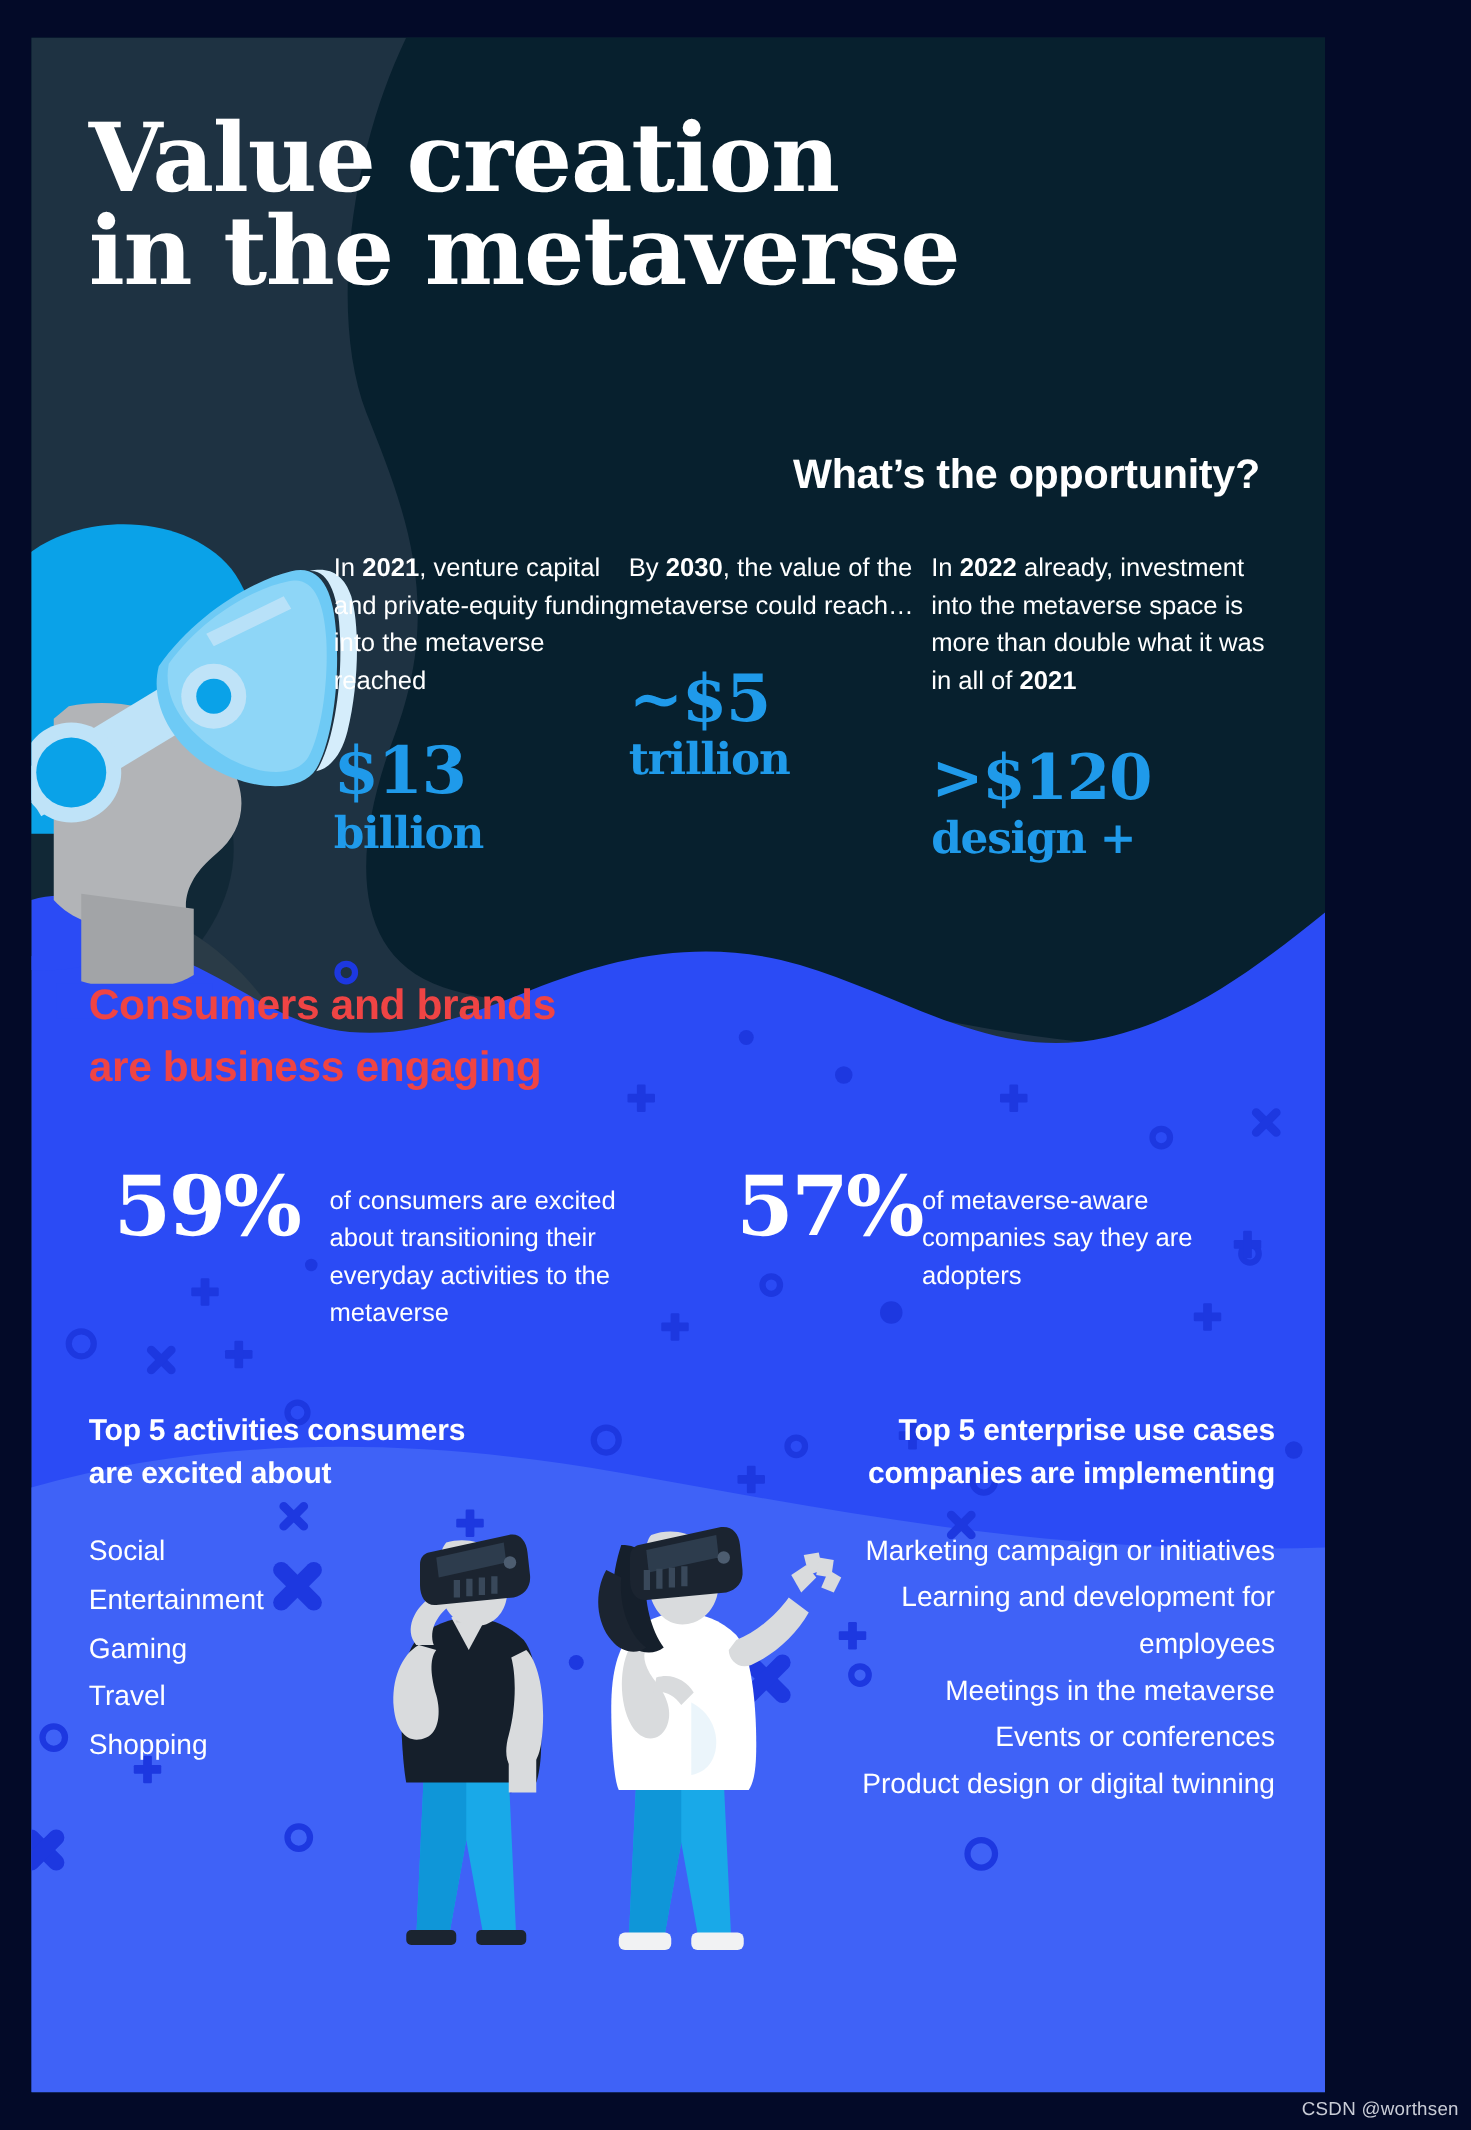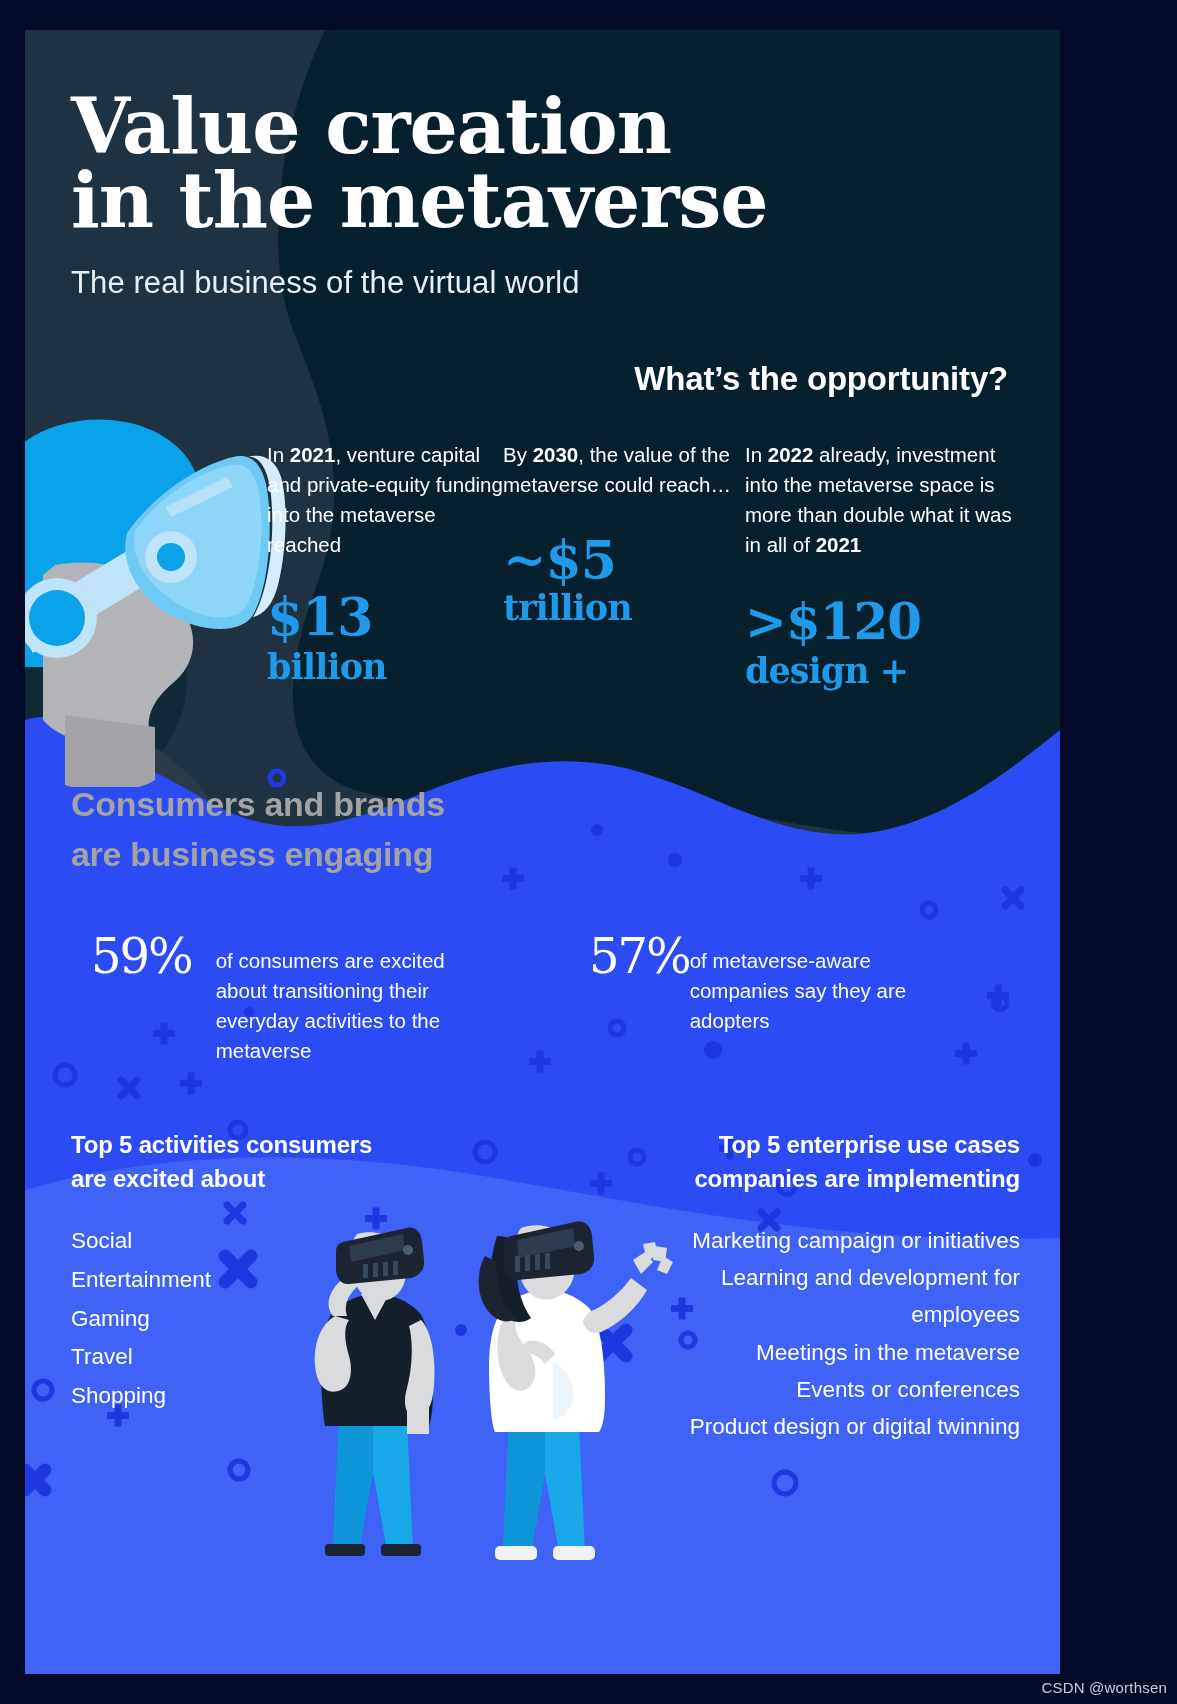--- a/index.html
+++ b/index.html
@@ -63,31 +63,31 @@
   .c1 .big.n { font-size:52px; margin-top:30px; }
   .c1 .big.u { font-size:35px; margin-top:6px; }
   .c2 .big.n { font-size:52px; margin-top:34px; }
   .c2 .big.u { font-size:35px; margin-top:4px; }
   .c3 .big.n { font-size:50px; margin-top:36px; }
   .c3 .big.u { font-size:35px; margin-top:6px; }
 
   
   .sec2-heading {
     position:absolute; left:46px; top:750px; z-index:6;
-    font-size:34px; font-weight:700; color:#a3a3a3;
+    font-size:34px; font-weight:700; color:#ef4444;
     line-height:1.46; letter-spacing:-.3px;
   }
 
   .pct-row { position:absolute; left:40px; top:902px; width:960px; z-index:6; display:flex; }
   .pct-block { display:flex; align-items:flex-start; }
   .pct-block.b1 { width:520px; }
   .pct-block.b2 { width:430px; }
   .pct-num {
     font-family:"DejaVu Serif", serif;
-    font-weight:400; font-size:48px; color:#ffffff;
+    font-weight:700; font-size:66px; color:#ffffff;
     line-height:1; letter-spacing:-2px; flex:none;
   }
   .b1 .pct-num { margin-left:26px; }
   .b2 .pct-num { margin-left:4px; }
   .pct-desc {
     font-size:20.5px; line-height:1.47; color:#ffffff; font-weight:400;
     padding-top:14px;
   }
   .b1 .pct-desc { margin-left:24px; width:276px; }
   .b2 .pct-desc { width:222px; }
@@ -356,21 +356,20 @@
         </g>
       </g>
     </svg>
   </div>
 
   <div class="header">
     <h1>
       <div class="title">Value creation</div>
       <div class="title">in the metaverse</div>
     </h1>
-    <div class="subtitle">The real business of the virtual world</div>
   </div>
 
   <div class="opp-heading">What’s the opportunity?</div>
 
   <div class="stats">
 
     <div class="stat c1">
       <p><span>In </span><b>2021</b><span>, venture capital and private-equity funding into the metaverse reached</span></p>
       <div class="big n">$13</div>
       <div class="big u">billion</div>

